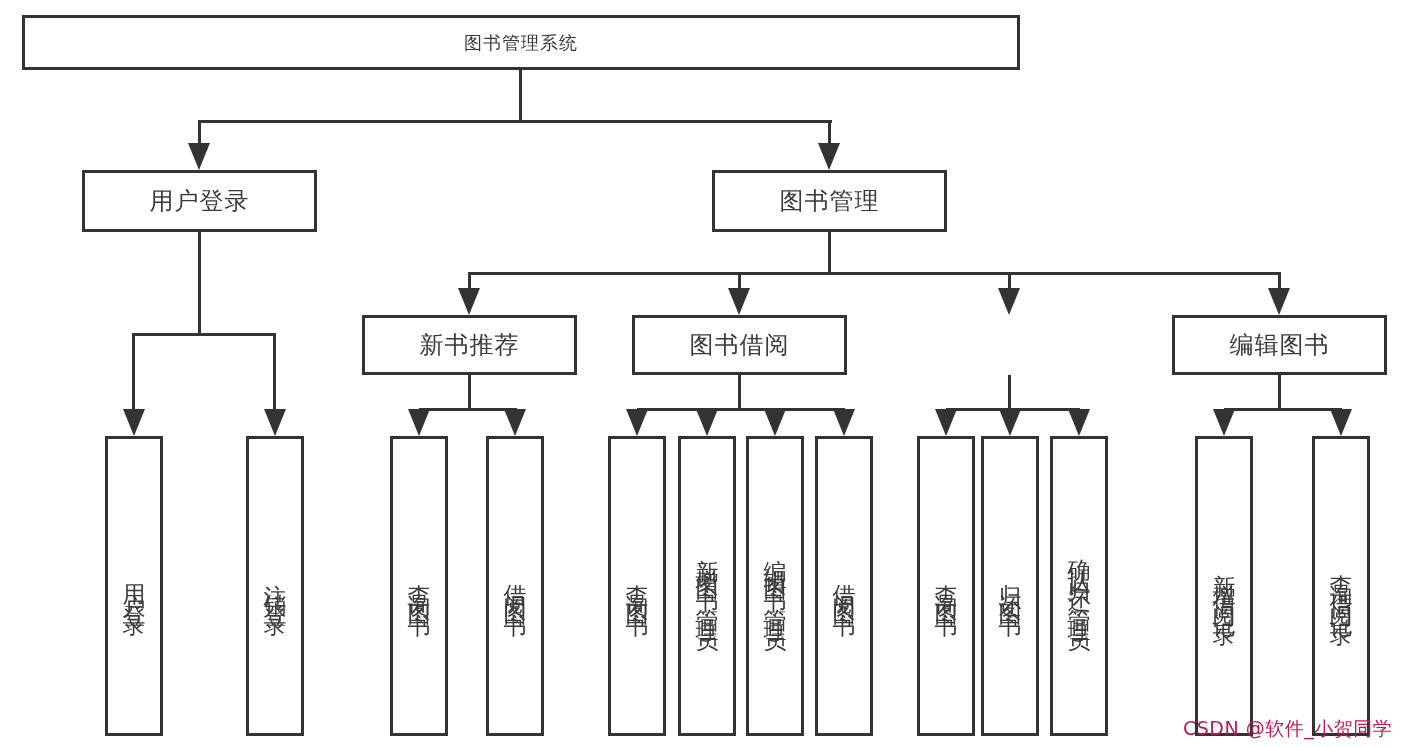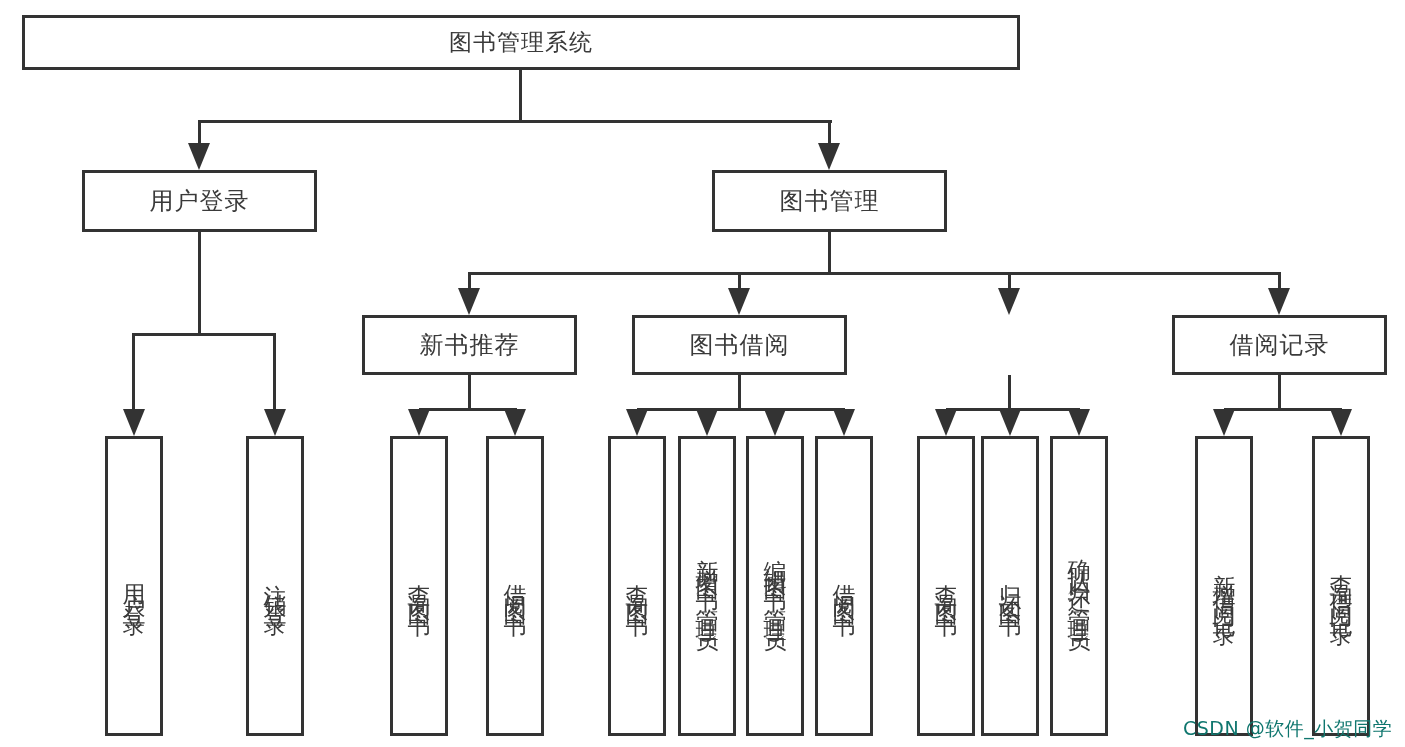--- a/index.html
+++ b/index.html
@@ -18,21 +18,21 @@
     background: #ffffff;
     display: flex;
     align-items: center;
     justify-content: center;
     color: #3a3a3a;
     font-size: 24px;
     letter-spacing: 1px;
     text-align: center;
     z-index: 2;
   }
-  .box.root { font-size: 23px; }
+  .box.root { font-size: 18px; }
   .vbox {
     position: absolute;
     box-sizing: border-box;
     border: 3px solid #333333;
     background: #ffffff;
     display: flex;
     align-items: center;
     justify-content: center;
     color: #3a3a3a;
     z-index: 2;
@@ -57,39 +57,39 @@
     border-left: 11px solid transparent;
     border-right: 11px solid transparent;
     border-top: 27px solid #333333;
     z-index: 1;
   }
   .watermark {
     position: absolute;
     left: 1183px;
     top: 716px;
     font-size: 19px;
-    color: #0f766e;
+    color: #be185d;
     letter-spacing: 0.5px;
     z-index: 3;
     white-space: nowrap;
   }
 </style>
 </head>
 <body>
 
 <div id="stage">
 
   <div class="box root" style="left:22px; top:15px; width:998px; height:55px;">图书管理系统</div>
 
   <div class="box" style="left:82px; top:170px; width:235px; height:62px;">用户登录</div>
   <div class="box" style="left:712px; top:170px; width:235px; height:62px;">图书管理</div>
 
   <div class="box" style="left:632px; top:315px; width:215px; height:60px;">图书借阅</div>
   <div class="box" style="left:362px; top:315px; width:215px; height:60px;">新书推荐</div>
-  <div class="box" style="left:1172px; top:315px; width:215px; height:60px;">借阅记录</div>
+  <div class="box" style="left:1172px; top:315px; width:215px; height:60px;">编辑图书</div>
 
   <div class="vbox" style="left:105px;">
     <span class="vtext">用户登录</span>
   </div>
   <div class="vbox" style="left:246px;">
     <span class="vtext">注销登录</span>
   </div>
 
   <div class="vbox" style="left:390px;">
     <span class="vtext">查询图书</span>

